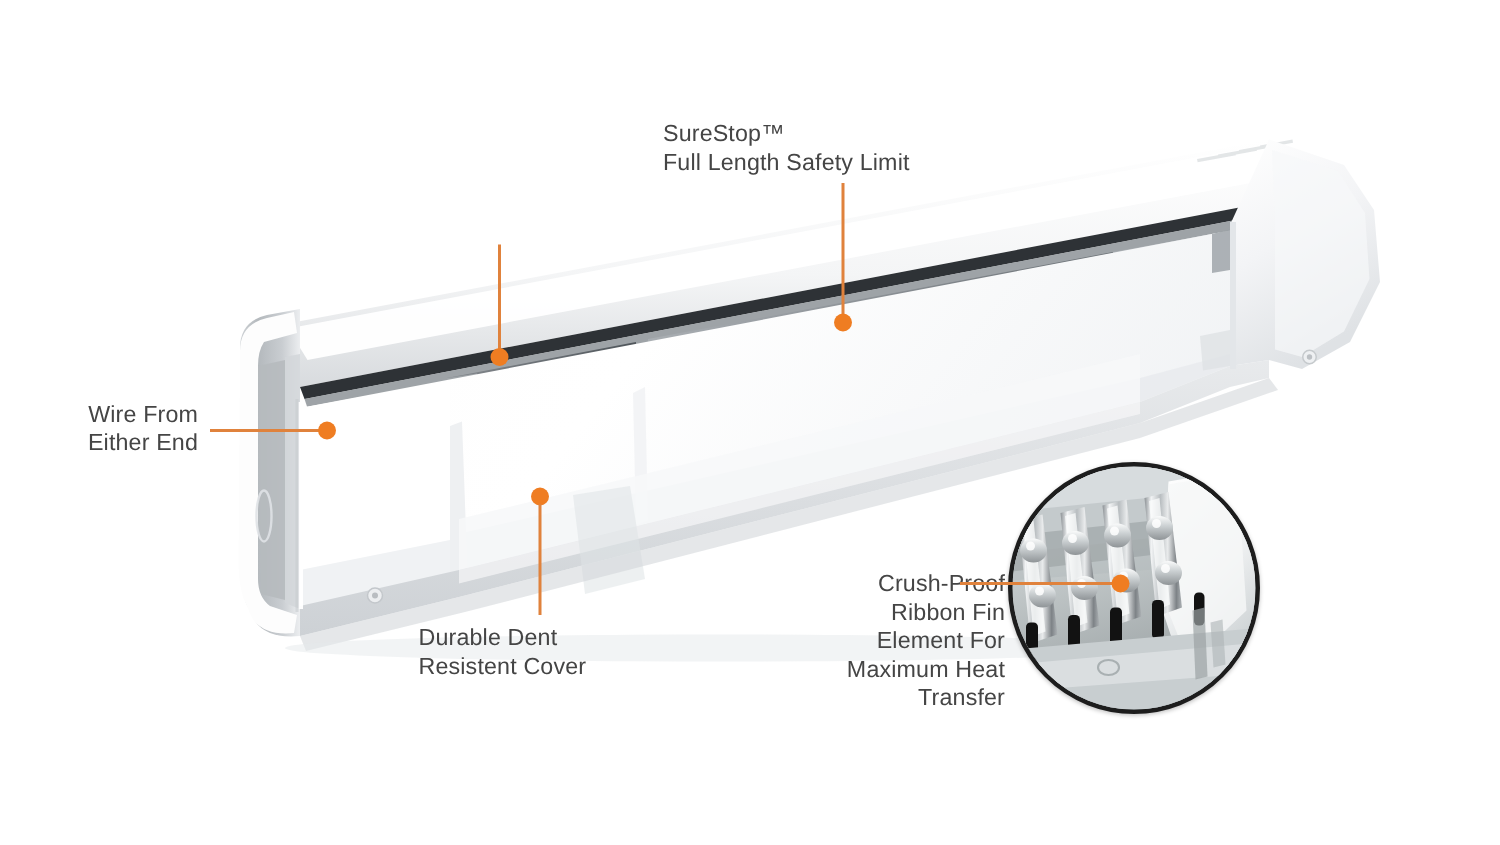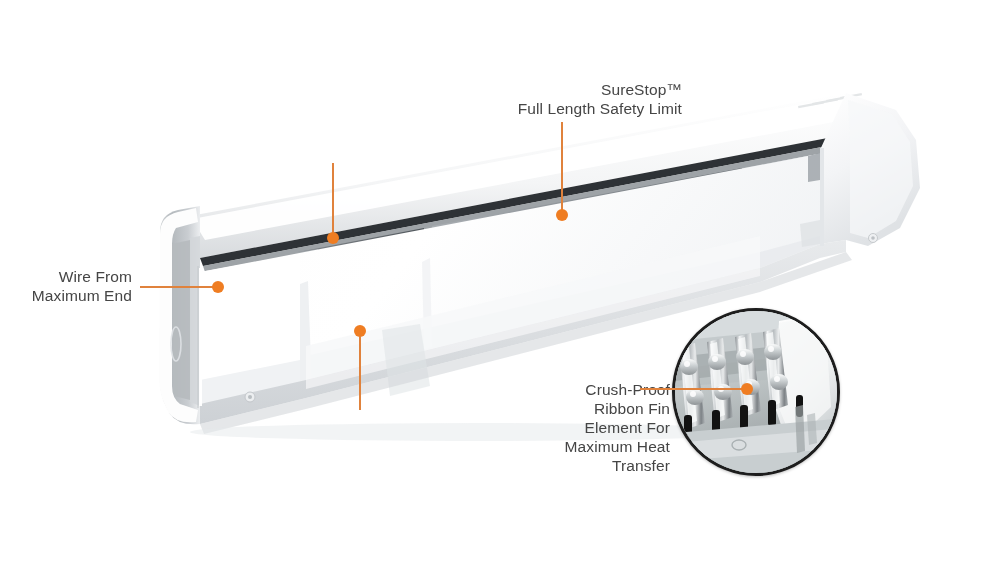--- a/index.html
+++ b/index.html
@@ -20,21 +20,21 @@
   .label {
     position: absolute;
     color: #454545;
     font-size: 15.5px;
     line-height: 19px;
     font-weight: 400;
     letter-spacing: 0.1px;
     white-space: pre-line;
     font-family: "Liberation Sans", sans-serif;
   }
-  .label.center { text-align: right; }
+  .label.center { text-align: left; }
   .label.right  { text-align: right; }
 
   
   .lead-v {
     position: absolute;
     width: 2px;
     background: #e0823c;
   }
   .lead-h {
     position: absolute;
@@ -282,26 +282,28 @@
 
   <div class="lead-v" style="left:332px; top:163px; height:70px;"></div>
   <div class="dot" style="left:327px; top:232px;"></div>
 
   <div class="label center" style="left:442px; top:80px; width:240px;">SureStop™
 Full Length Safety Limit</div>
   <div class="lead-v" style="left:561px; top:122px; height:89px;"></div>
   <div class="dot" style="left:556px; top:209px;"></div>
 
   <div class="label right" style="left:20px; top:267px; width:112px;">Wire From
-Maximum End</div>
+Either End</div>
   <div class="lead-h" style="left:140px; top:286px; width:78px;"></div>
   <div class="dot" style="left:212px; top:281px;"></div>
 
   <div class="dot" style="left:354px; top:325px;"></div>
   <div class="lead-v" style="left:359px; top:336px; height:74px;"></div>
+  <div class="label center" style="left:279px; top:416px; width:162px;">Durable Dent
+Resistent Cover</div>
 
   <div class="label right" style="left:508px; top:380px; width:162px;">Crush-Proof
 Ribbon Fin
 Element For
 Maximum Heat
 Transfer</div>
   <div class="lead-h" style="left:640px; top:388px; width:107px;"></div>
   <div class="dot" style="left:741px; top:383px;"></div>
 
 </div>

